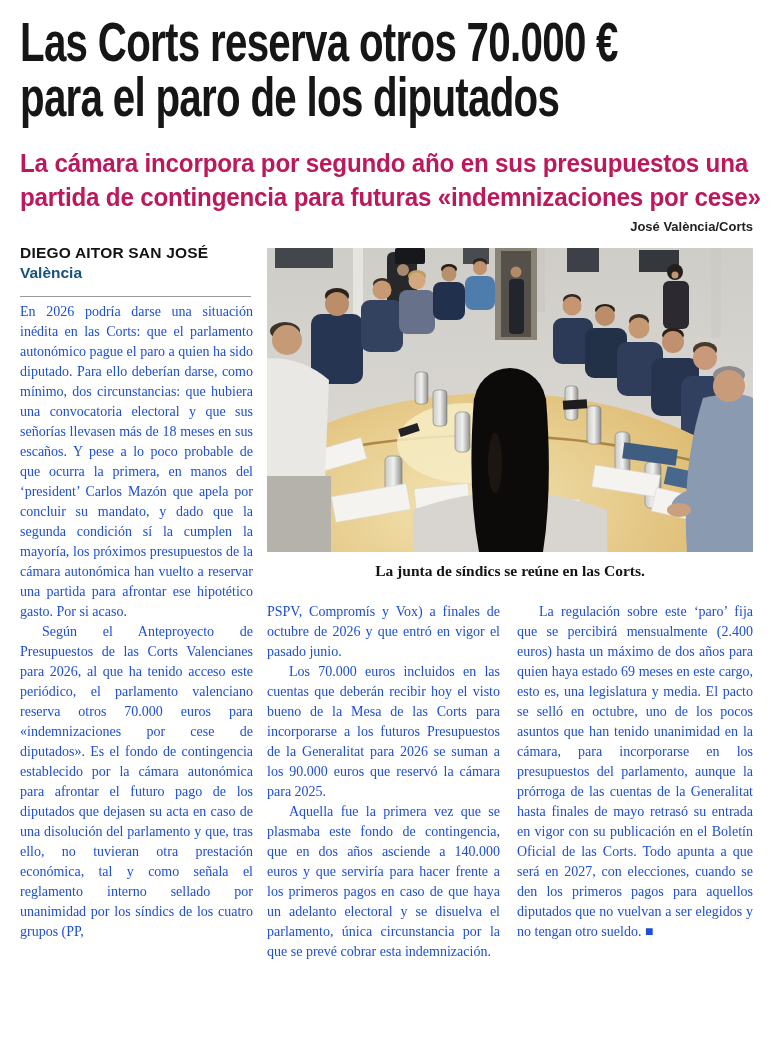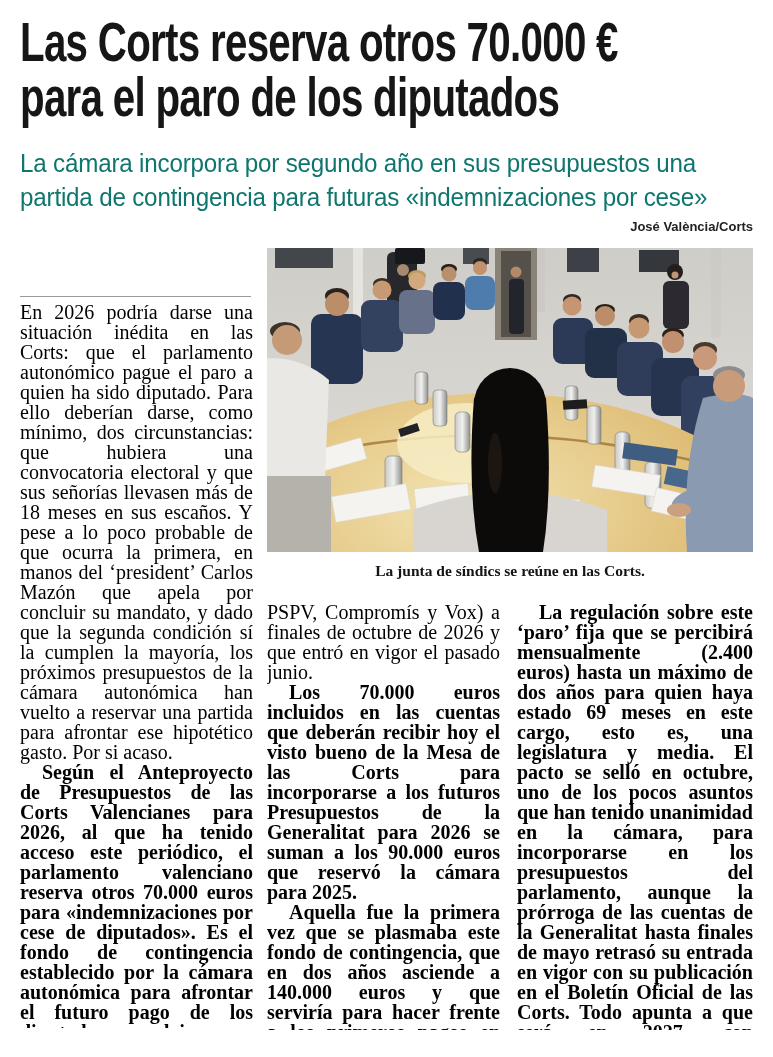--- a/index.html
+++ b/index.html
@@ -3,37 +3,37 @@
 <meta charset="utf-8">
 <style>
   html,body{margin:0;padding:0;background:#ffffff;}
   .page{position:relative;width:773px;height:1057px;background:#fff;overflow:hidden;
         font-family:"Liberation Sans",sans-serif;padding-left:28px;}
   
   .headline{position:absolute;left:20px;top:14px;width:733px;color:#161616;}
   .headline-line{white-space:nowrap;font-weight:700;font-size:56px;line-height:55px;
                  letter-spacing:-1px;transform:scaleX(0.72);transform-origin:left center;}
   
-  .subhead{position:absolute;left:20px;top:146px;width:733px;color:#0f766e;}
+  .subhead{position:absolute;left:20px;top:146px;width:733px;color:#be185d;font-weight:bold;}
   .subhead-line{white-space:nowrap;font-size:26px;line-height:34px;letter-spacing:-0.2px;
                 transform:scaleX(0.93);transform-origin:left center;}
   
   .credit{position:absolute;left:20px;top:219px;width:733px;text-align:right;
           font-size:13px;font-weight:700;color:#222;}
   
   .byline{position:absolute;left:20px;top:243px;}
   .byline-author{font-size:15.5px;font-weight:600;letter-spacing:0.2px;color:#131313;line-height:20px;}
   .byline-location{font-size:15.5px;font-weight:700;line-height:20px;}
   .rule{position:absolute;left:20px;top:296px;width:231px;height:1px;background:#9a9a9a;}
   
-  .col{position:absolute;width:233px;font-family:"Liberation Serif",serif;font-size:20px;
-       line-height:20px;text-align:justify;color:#000000;overflow:hidden;
+  .col{position:absolute;width:233px;font-family:"Liberation Serif",serif;font-size:14px;
+       line-height:20px;text-align:justify;color:#1d4ed8;overflow:hidden;
        hyphens:auto;-webkit-hyphens:auto;}
   .col p{margin:0;}
-  .col p.indent{text-indent:22px;font-weight:bold;}
+  .col p.indent{text-indent:22px;}
   #col-left{left:20px;top:302px;height:726px;}
   #col-middle{left:267px;top:602px;height:428px;}
   #col-right{left:517px;top:602px;width:236px;height:428px;}
   
   .figure{position:absolute;left:267px;top:248px;width:486px;height:304px;overflow:hidden;background:#d6d4cf;}
   .figure svg{display:block;}
   .caption{position:absolute;left:267px;top:562px;width:486px;font-family:"Liberation Serif",serif;
            font-weight:700;font-size:15.5px;color:#141414;text-align:center;}
 </style>
 </head>
@@ -46,20 +46,24 @@
     <div class="headline-line">para el paro de los diputados</div>
   </div>
 
   <div class="subhead">
     <div class="subhead-line">La cámara incorpora por segundo año en sus presupuestos una</div>
     <div class="subhead-line">partida de contingencia para futuras «indemnizaciones por cese»</div>
   </div>
 
   <div class="credit">José València/Corts</div>
 
+  <div class="byline">
+    <div class="byline-author">DIEGO AITOR SAN JOSÉ</div>
+    <div class="byline-location" style="color: rgb(21, 83, 125);">València</div>
+  </div>
 
   <div class="rule"></div>
 
   <div class="figure">
     <svg width="486" height="304" viewBox="0 0 486 304" xmlns="http://www.w3.org/2000/svg">
       <defs>
         <linearGradient id="wallGrad" x1="0" y1="0" x2="0" y2="1">
           <stop offset="0" stop-color="#cfcdc8"></stop>
             <stop offset="1" stop-color="#e0ddd8"></stop>
         </linearGradient>

